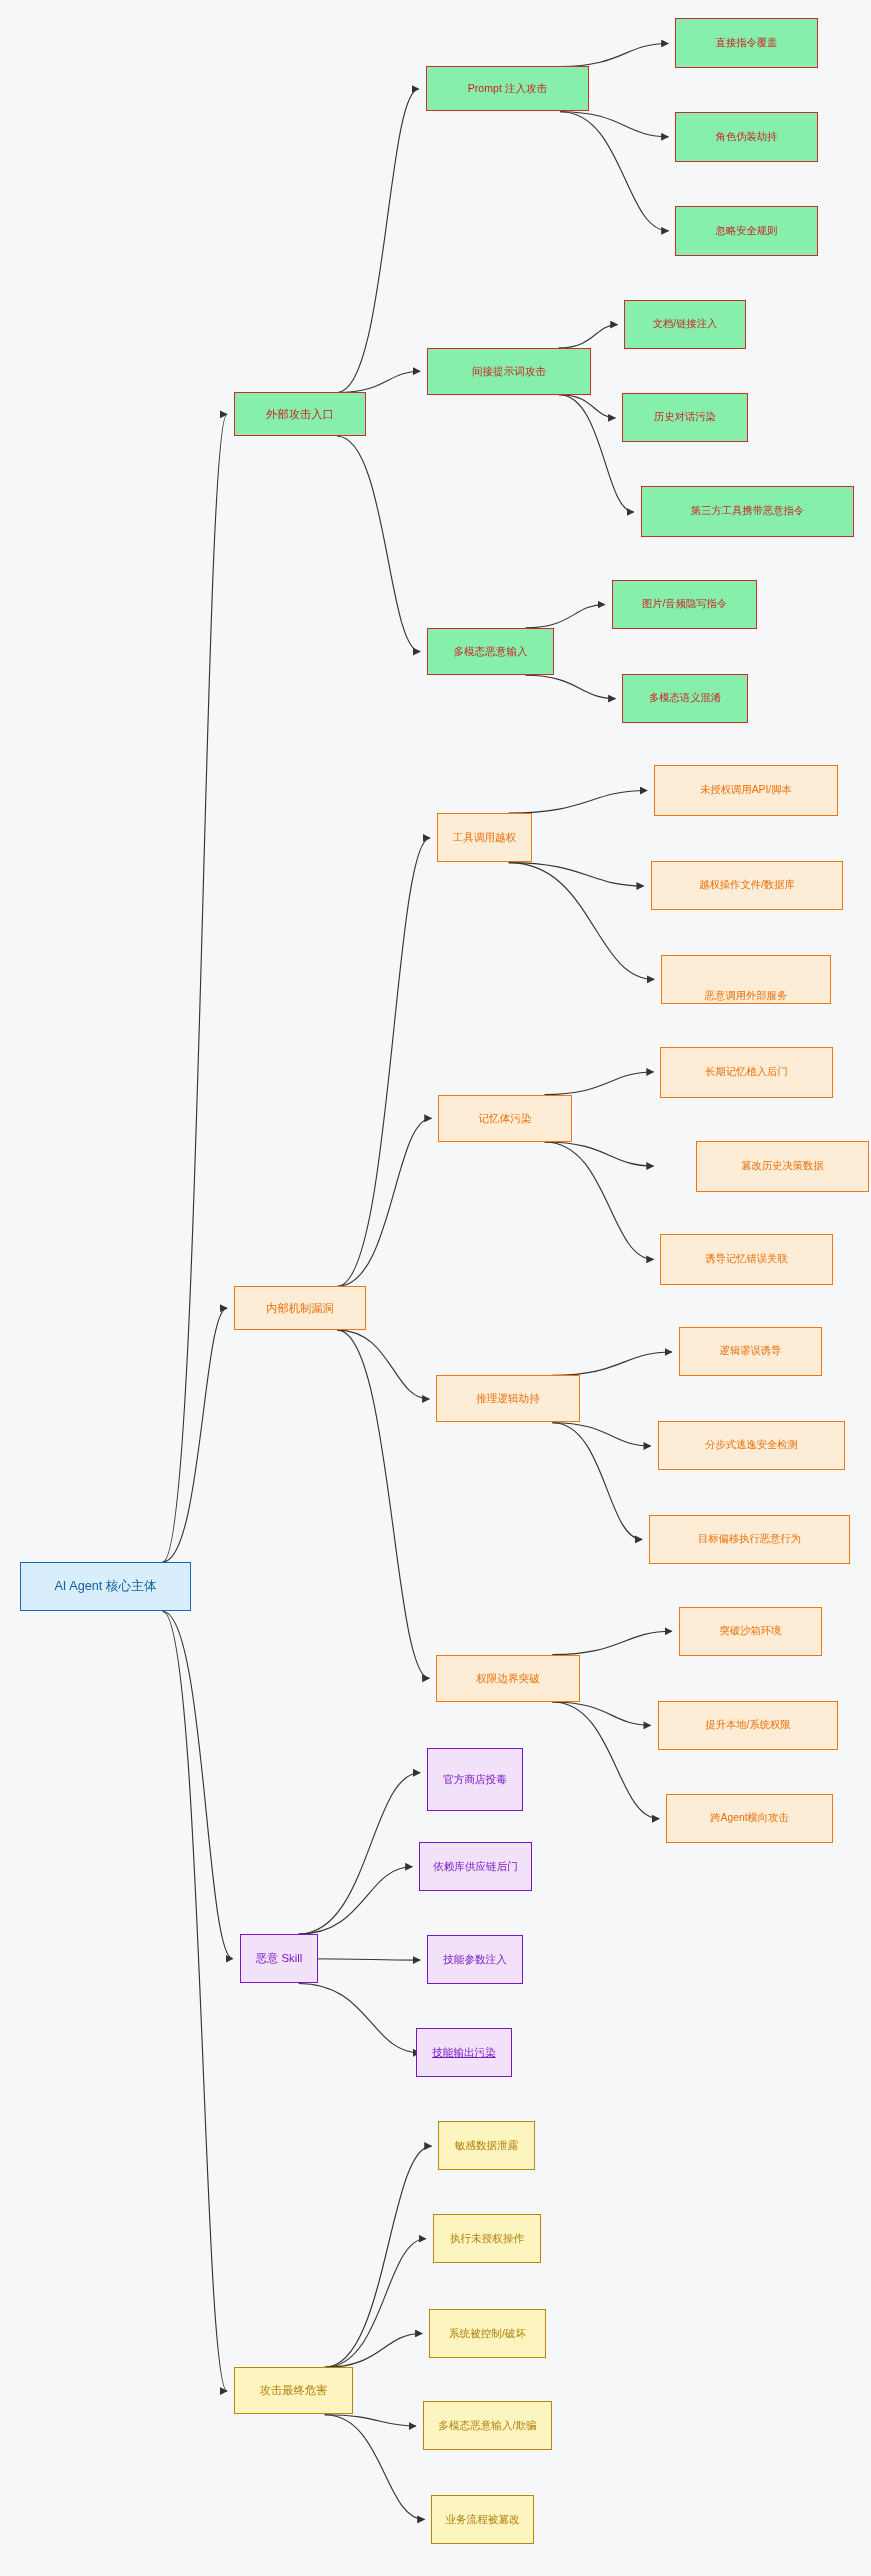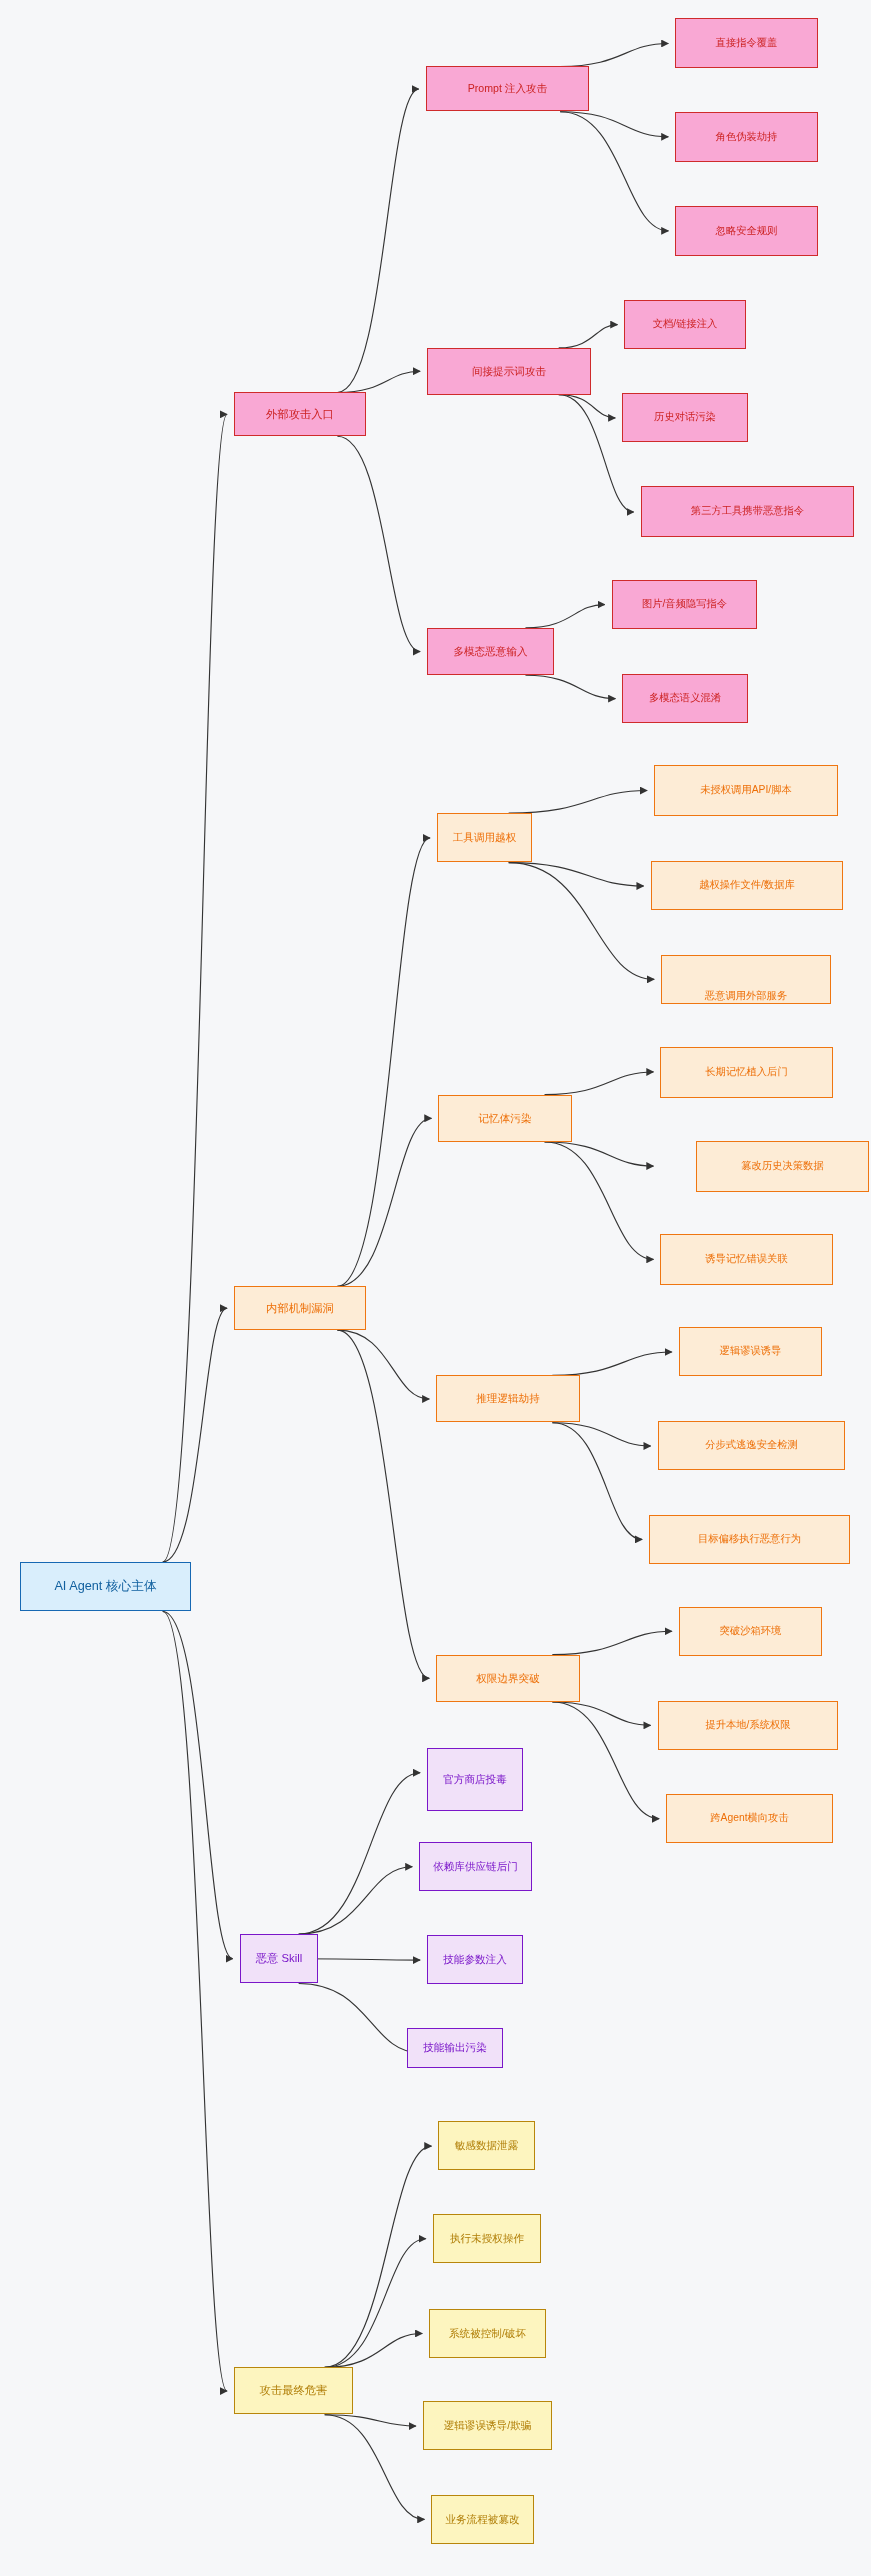--- a/index.html
+++ b/index.html
@@ -14,21 +14,21 @@
   .node{
     position:absolute;box-sizing:border-box;
     display:flex;align-items:center;justify-content:center;
     text-align:center;line-height:1.25;
     border-style:solid;
     white-space:nowrap;
   }
   
   .t-root{background:#d9eefc;border-color:#1668b3;border-width:1.8px;color:#11609f;font-size:12.7px;}
   
-  .t-red{background:#f9a8d4;border-color:#cf2b2b;border-width:1.8px;color:#cc2222;}
+  .t-red{background:#86efac;border-color:#cf2b2b;border-width:1.8px;color:#cc2222;}
   
   .t-orange{background:#fdecd6;border-color:#ef7611;border-width:1.8px;color:#ed6f08;}
   
   .t-purple{background:#f1e1f9;border-color:#7a16c9;border-width:1.8px;color:#7a16c9;}
   
   .t-yellow{background:#fdf5bf;border-color:#b8860b;border-width:1.8px;color:#b07e07;}
   .lvl1{font-size:11.3px;}
   .lvl2{font-size:10.6px;}
   .lvl3{font-size:10.3px;}
 </style>
@@ -181,35 +181,35 @@
     </div>
     <div class="node t-purple lvl2" style="left: 427px; top: 1748px; width: 96px; height: 63px;">
       <span>官方商店投毒</span>
     </div>
     <div class="node t-purple lvl2" style="left: 419px; top: 1842px; width: 113px; height: 49px;">
       <span>依赖库供应链后门</span>
     </div>
     <div class="node t-purple lvl2" style="left: 427px; top: 1935px; width: 96px; height: 49px;">
       <span>技能参数注入</span>
     </div>
-    <div class="node t-purple lvl2" style="left: 407px; top: 2028px; width: 96px; height: 40px;">
+    <div class="node t-purple lvl2" style="left: 416px; top: 2028px; width: 96px; height: 49px; text-decoration: underline;">
       <span>技能输出污染</span>
     </div>
     <div class="node t-yellow lvl1" style="left: 234px; top: 2367px; width: 119px; height: 47px;">
       <span>攻击最终危害</span>
     </div>
     <div class="node t-yellow lvl2" style="left: 438px; top: 2121px; width: 97px; height: 49px;">
       <span>敏感数据泄露</span>
     </div>
     <div class="node t-yellow lvl2" style="left: 433px; top: 2214px; width: 108px; height: 49px;">
       <span>执行未授权操作</span>
     </div>
     <div class="node t-yellow lvl2" style="left: 429px; top: 2309px; width: 117px; height: 49px;">
       <span>系统被控制/破坏</span>
     </div>
     <div class="node t-yellow lvl2" style="left: 423px; top: 2401px; width: 129px; height: 49px;">
-      <span>逻辑谬误诱导/欺骗</span>
+      <span>多模态恶意输入/欺骗</span>
     </div>
     <div class="node t-yellow lvl2" style="left: 431px; top: 2495px; width: 103px; height: 49px;">
       <span>业务流程被篡改</span>
     </div>
   </div>
 
 
 </body></html>

